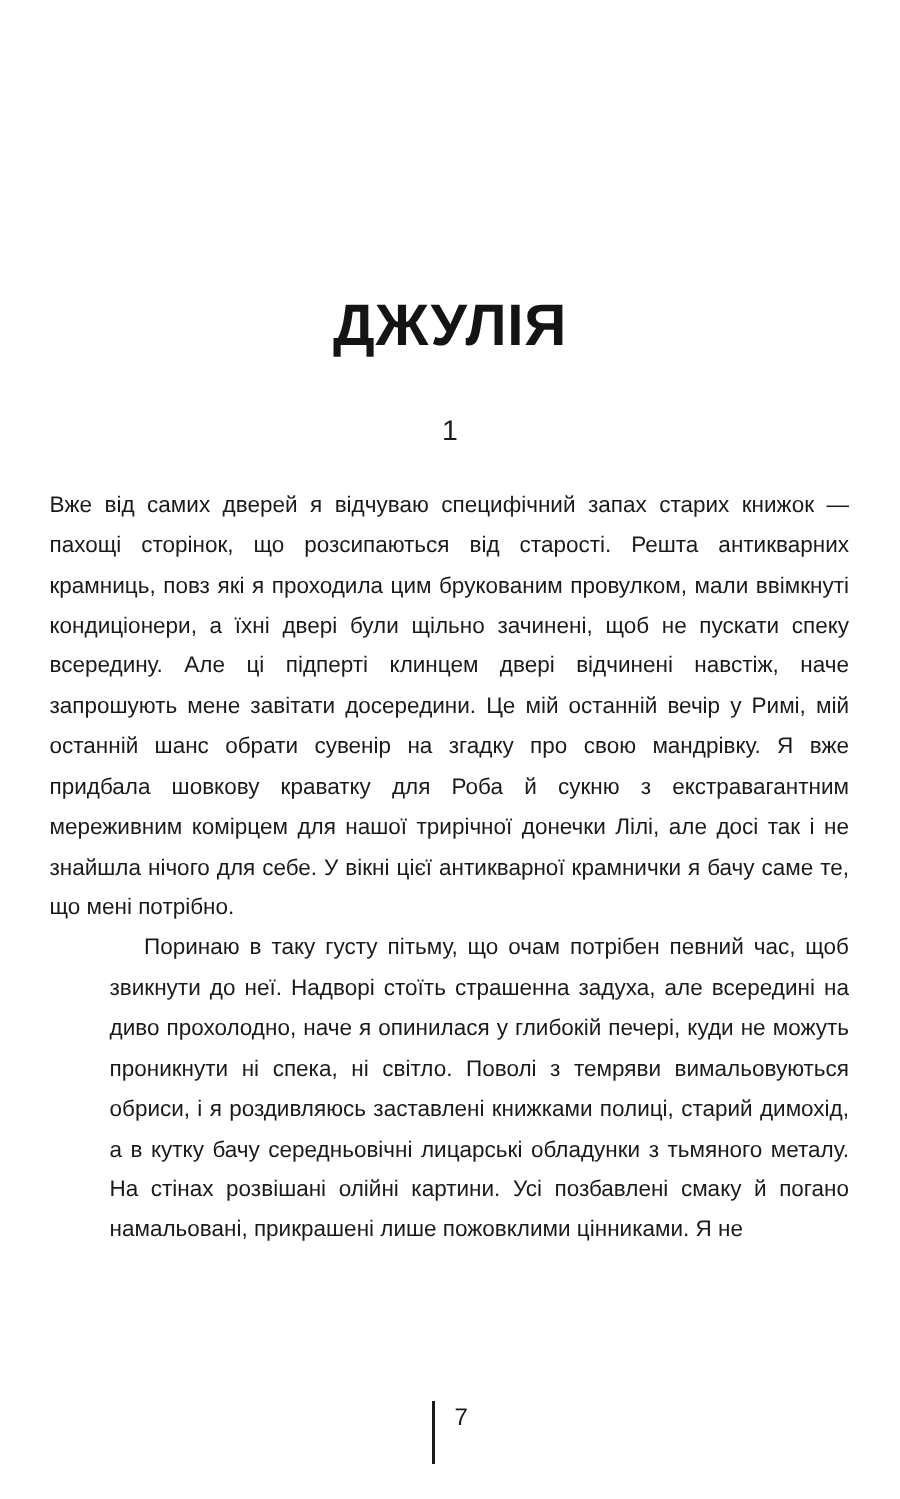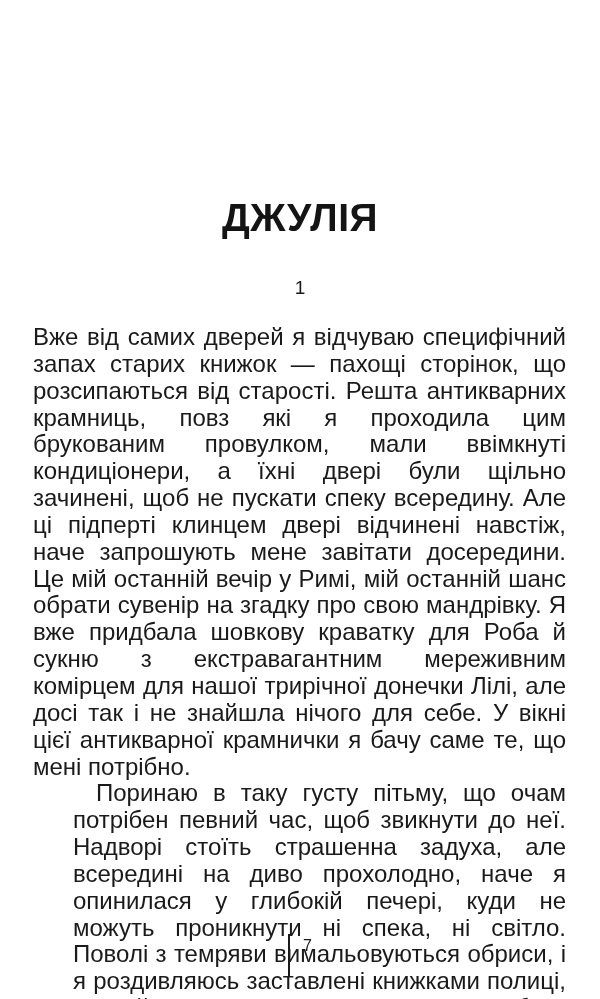--- a/index.html
+++ b/index.html
@@ -55,21 +55,21 @@
   
   .text-block {
     position: absolute;
     left: 33px;
     top: 324px;
     width: 533px;
   }
 
   .body-paragraph {
     margin: 0;
-    font-size: 24px;
+    font-size: 15px;
     line-height: 26.85px;
     text-align: justify;
     text-justify: inter-word;
     hyphens: manual;
     color: #1a1a1a;
     font-weight: 400;
   }
 
   .body-paragraph.indented {
     text-indent: 23px;

